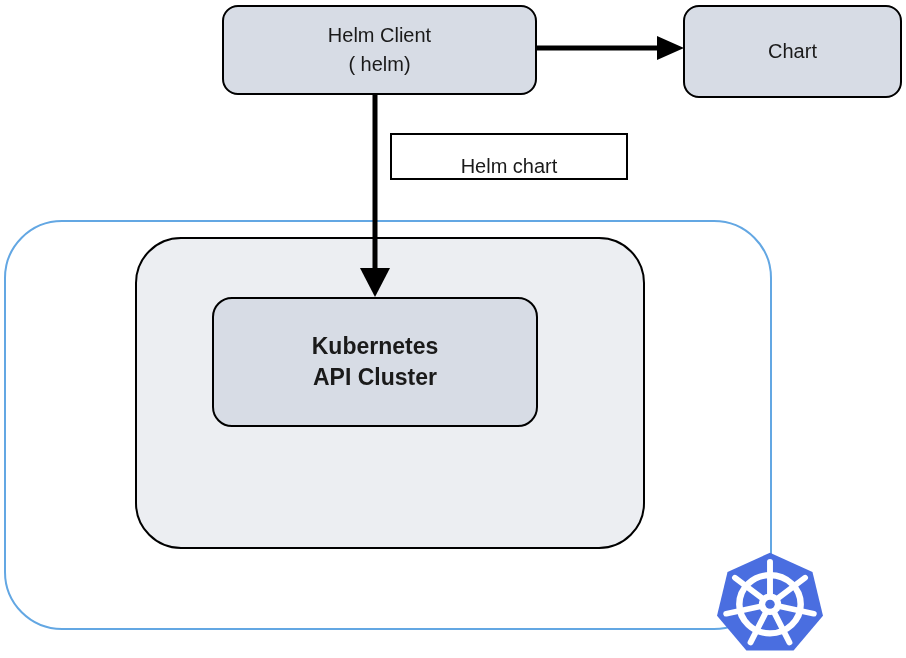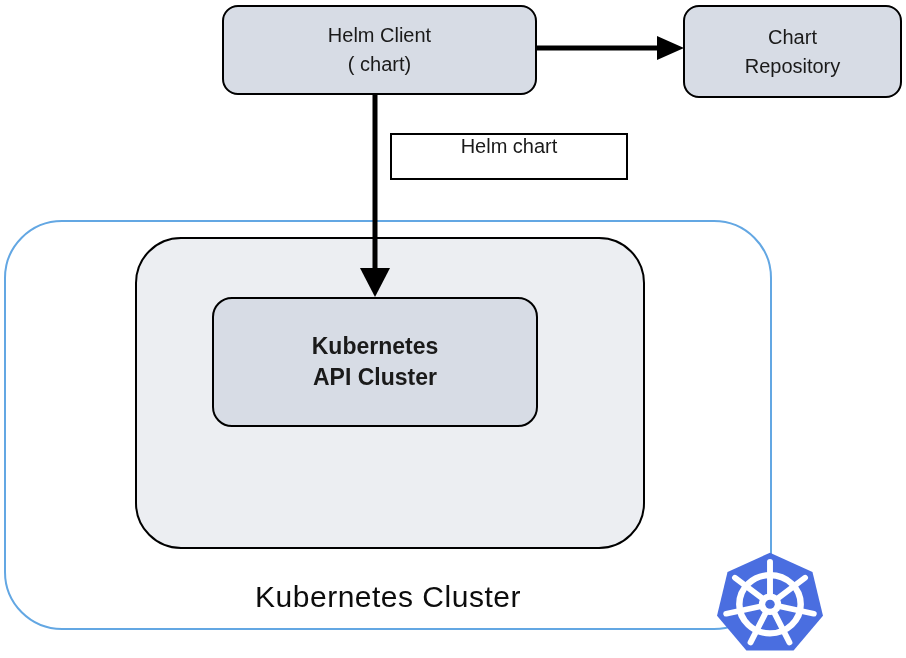--- a/index.html
+++ b/index.html
@@ -29,21 +29,21 @@
     text-align:center;color:#1a1a1a;
   }
   .node .line{font-size:20px;line-height:29px;white-space:pre;}
   .helm-client{left:222px;top:5px;width:315px;height:90px;border-radius:16px;}
   .chart-repo{left:683px;top:5px;width:219px;height:93px;border-radius:16px;}
   .api-server{left:212px;top:297px;width:326px;height:130px;border-radius:20px;}
   .api-server .line{font-weight:bold;font-size:23px;line-height:31px;}
   .helm-chart-label{
     position:absolute;left:390px;top:133px;width:238px;height:47px;
     background:var(--label-fill);border:2px solid var(--node-border);
-    display:flex;align-items:flex-start;justify-content:center;
+    display:flex;align-items:flex-end;justify-content:center;
     font-size:20px;color:#1a1a1a;
   }
   .cluster-box{
     position:absolute;left:4px;top:220px;width:768px;height:410px;
     border:2px solid var(--cluster-border);border-radius:58px;
     background:transparent;
   }
   .inner-box{
     position:absolute;left:135px;top:237px;width:510px;height:312px;
     border:2.5px solid var(--node-border);border-radius:46px;
@@ -77,38 +77,36 @@
       <polygon class="arrow-head" points="684,48 657,36 657,60"></polygon>
     </g>
     <g>
       <line class="arrow-line" x1="375" y1="95" x2="375" y2="272"></line>
       <polygon class="arrow-head" points="375,297 360,268 390,268"></polygon>
     </g>
   </svg>
 
   <div class="node helm-client">
     <span class="line">Helm Client</span>
-    <span class="line">( chart)</span>
+    <span class="line">( helm)</span>
   </div>
 
   <div class="node chart-repo">
     <span class="line">Chart</span>
-    <span class="line">Repository</span>
   </div>
 
   <div class="helm-chart-label">
     <span>Helm chart</span>
   </div>
 
   <div class="node api-server">
     <span class="line">Kubernetes</span>
     <span class="line">API Cluster</span>
   </div>
 
-  <div class="cluster-label">Kubernetes Cluster</div>
 
   <svg class="k8s-logo" viewBox="0 0 100 100" xmlns="http://www.w3.org/2000/svg" preserveAspectRatio="none">
     <polygon class="k8s-hept" points="50,6 86,23.3 94.9,62.2 70,93.4 30,93.4 5.1,62.2 14,23.3"></polygon>
     <g class="k8s-wheel" stroke-width="5" stroke-linecap="round">
       <line x1="50" y1="52" x2="50" y2="14"></line>
       <line x1="50" y1="52" x2="79.7" y2="28.3"></line>
       <line x1="50" y1="52" x2="87.1" y2="60.5"></line>
       <line x1="50" y1="52" x2="66.5" y2="86.2"></line>
       <line x1="50" y1="52" x2="33.5" y2="86.2"></line>
       <line x1="50" y1="52" x2="12.9" y2="60.5"></line>

